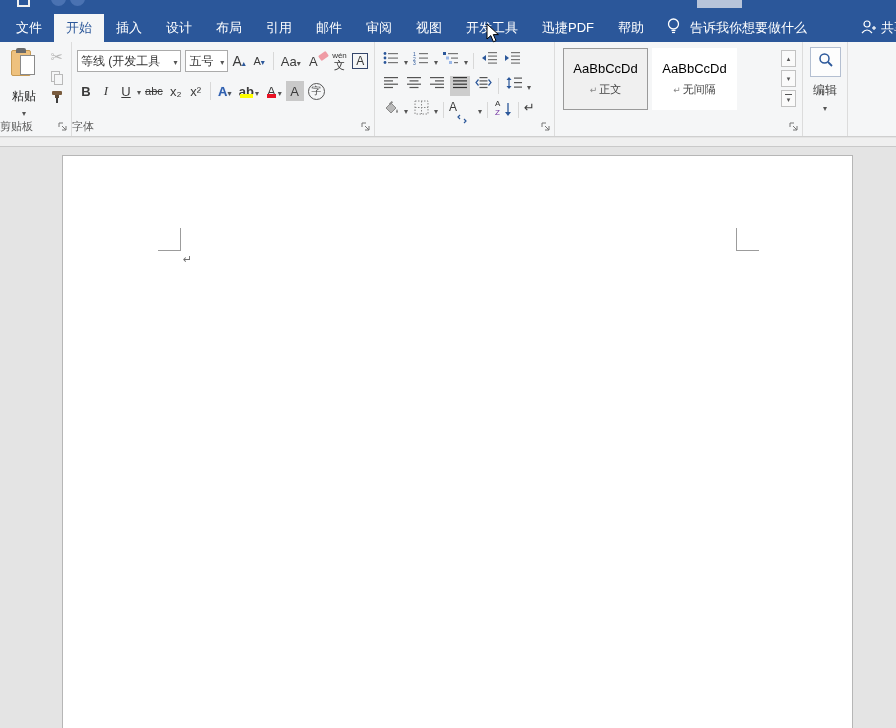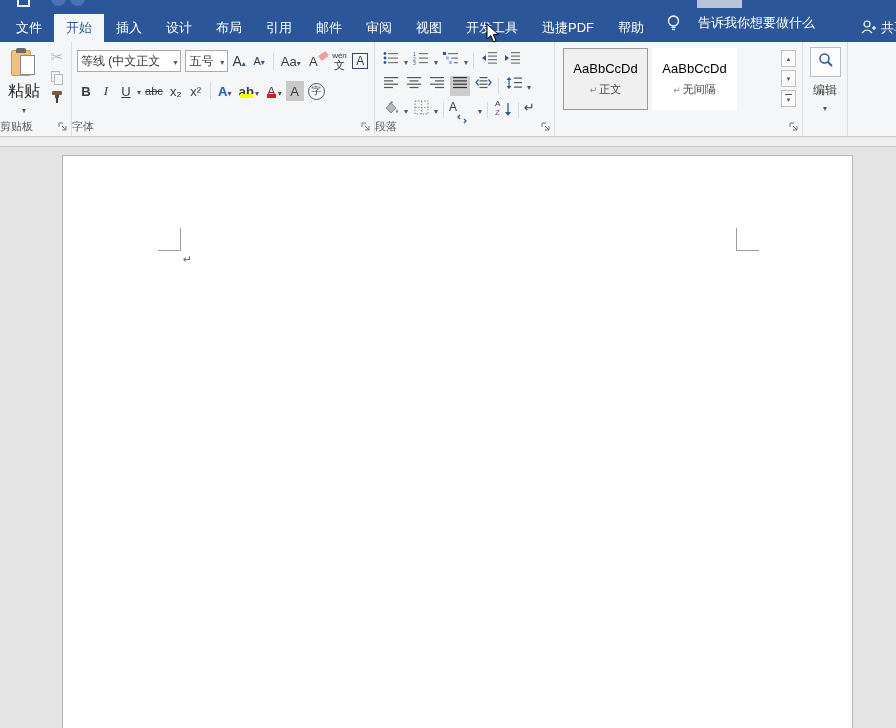--- a/index.html
+++ b/index.html
@@ -12,42 +12,42 @@
   
   .titlebar { position:absolute; left:0; top:0; width:896px; height:14px; background:#2b579a; overflow:hidden; }
   .save-frag { position:absolute; left:17px; top:-7px; width:13px; height:14px; border:2px solid #f0f0f0; background:transparent; }
   .circ-frag { position:absolute; top:-9px; width:15px; height:15px; border-radius:50%; background:#4a72b2; }
   .tabctl-frag { position:absolute; left:697px; top:0; width:45px; height:8px; background:#b7c4da; }
   
   .tabrow { position:absolute; left:0; top:14px; width:896px; height:28px; background:#2b579a;
     display:flex; align-items:stretch; color:#fff; font-size:13px; padding-left:4px; }
   .tab { display:flex; align-items:center; padding:0 12px; white-space:nowrap; }
   .tab.active { background:#f5f6f7; color:#2b579a; }
-  .tellme { display:flex; gap:17px; padding:0 10px; white-space:nowrap; }
+  .tellme { display:flex; align-items:center; gap:9px; padding:0 10px; white-space:nowrap;font-family:Liberation Serif, serif; }
   .share { position:absolute; right:0; top:0; height:28px; width:36px; display:flex; align-items:center; gap:5px; overflow:hidden; white-space:nowrap; }
   
   .ribbon { position:absolute; left:0; top:42px; width:896px; height:95px; background:#f5f6f7;
     border-bottom:1px solid #cfcfcf; display:flex; font-size:12px; color:#3b3b3b; }
   .group { position:relative; height:100%; border-right:1px solid #dcdcdc; flex:none; }
   .glabel { position:absolute; bottom:2px; left:0; right:0; text-align:left; font-size:11px; color:#5d5d5d; }
   .launcher { position:absolute; right:3px; bottom:4px; width:10px; height:10px; }
   .launcher svg { display:block; }
   .caret::after { content:"▾"; font-size:8px; color:#555; line-height:1; }
   .upg::after { content:"▴"; font-size:8px; color:#2b579a; }
   .dng::after { content:"▾"; font-size:8px; color:#2b579a; }
   .btn { display:inline-flex; align-items:center; justify-content:center; }
   .vsep { width:1px; background:#d8d8d8; align-self:center; }
   
   .g-clip { width:72px; }
   .paste { position:absolute; left:5px; top:6px; width:38px; text-align:center; }
   .clip-icon { width:26px; height:30px; margin:0 auto; position:relative; }
   .clip-board { position:absolute; left:0; top:2px; width:20px; height:26px; background:#eec17e; border:1px solid #c89b55; border-radius:2px; }
   .clip-clip { position:absolute; left:5px; top:0; width:10px; height:5px; background:#6b6b6b; border-radius:2px 2px 0 0; }
   .clip-page { position:absolute; left:9px; top:7px; width:15px; height:20px; background:#fff; border:1px solid #8a8a8a; }
-  .paste-label { font-size:16px; margin-top:3px; color:#262626; }
+  .paste-label { font-size:12px; margin-top:10px; color:#262626; }
   .minicol { position:absolute; left:46px; top:6px; width:22px; display:flex; flex-direction:column; gap:5px; align-items:center; }
   .scissors { color:#b9b9b9; font-size:15px; }
   .copy-ic { position:relative; width:13px; height:14px; }
   .copy-ic i, .copy-ic b { position:absolute; border:1px solid #b9b9b9; background:#f5f6f7; width:9px; height:11px; display:block; }
   .copy-ic i { left:0; top:0; } .copy-ic b { left:3px; top:3px; }
   .painter { width:14px; height:14px; }
   
   .g-font { width:303px; padding:7px 4px 0 5px; }
   .frow { display:flex; align-items:center; height:24px; gap:2px; }
   .frow2 { margin-top:6px; }
@@ -190,21 +190,21 @@
     <span class="launcher">
       <svg width="10" height="10" viewBox="0 0 10 10">
           <path d="M1 1 h4 M1 1 v4 M4 4 l4 4 M8 4 v4 h-4" fill="none" stroke="#777" stroke-width="1"></path>
         </svg>
     </span>
   </div>
 
   <div class="group g-font">
     <div class="frow">
       <div class="combo combo-name">
-        <span class="txt" style="flex:1;">等线 (中文正文</span>
+        <span class="txt" style="flex:1;">等线 (开发工具</span>
         <span class="caret"></span>
       </div>
       <div class="combo combo-size">
         <span class="txt" style="flex:1;">五号</span>
         <span class="caret"></span>
       </div>
       <span class="btn fbtn growA">
           <span>A</span>
           <span class="upg"></span>
         </span>
@@ -408,21 +408,20 @@
         <svg style="position:absolute;right:1px;top:2px;" width="8" height="15" viewBox="0 0 8 15">
             <line x1="4" y1="1" x2="4" y2="11" stroke="#2b579a" stroke-width="1.3"></line>
             <path d="M1 10 L4 14 L7 10 Z" fill="#2b579a"></path>
           </svg>
       </span>
       <span class="vsep" style="height:16px;margin:0 2px;"></span>
       <span class="pbtn">
         <span style="font-size:13px;color:#3b3b3b;">↵</span>
       </span>
     </div>
-    <div class="glabel">段落</div>
     <span class="launcher">
       <svg width="10" height="10" viewBox="0 0 10 10">
           <path d="M1 1 h4 M1 1 v4 M4 4 l4 4 M8 4 v4 h-4" fill="none" stroke="#777" stroke-width="1"></path>
         </svg>
     </span>
   </div>
 
   <div class="group g-styles">
     <div class="cards">
       <div class="card sel">

